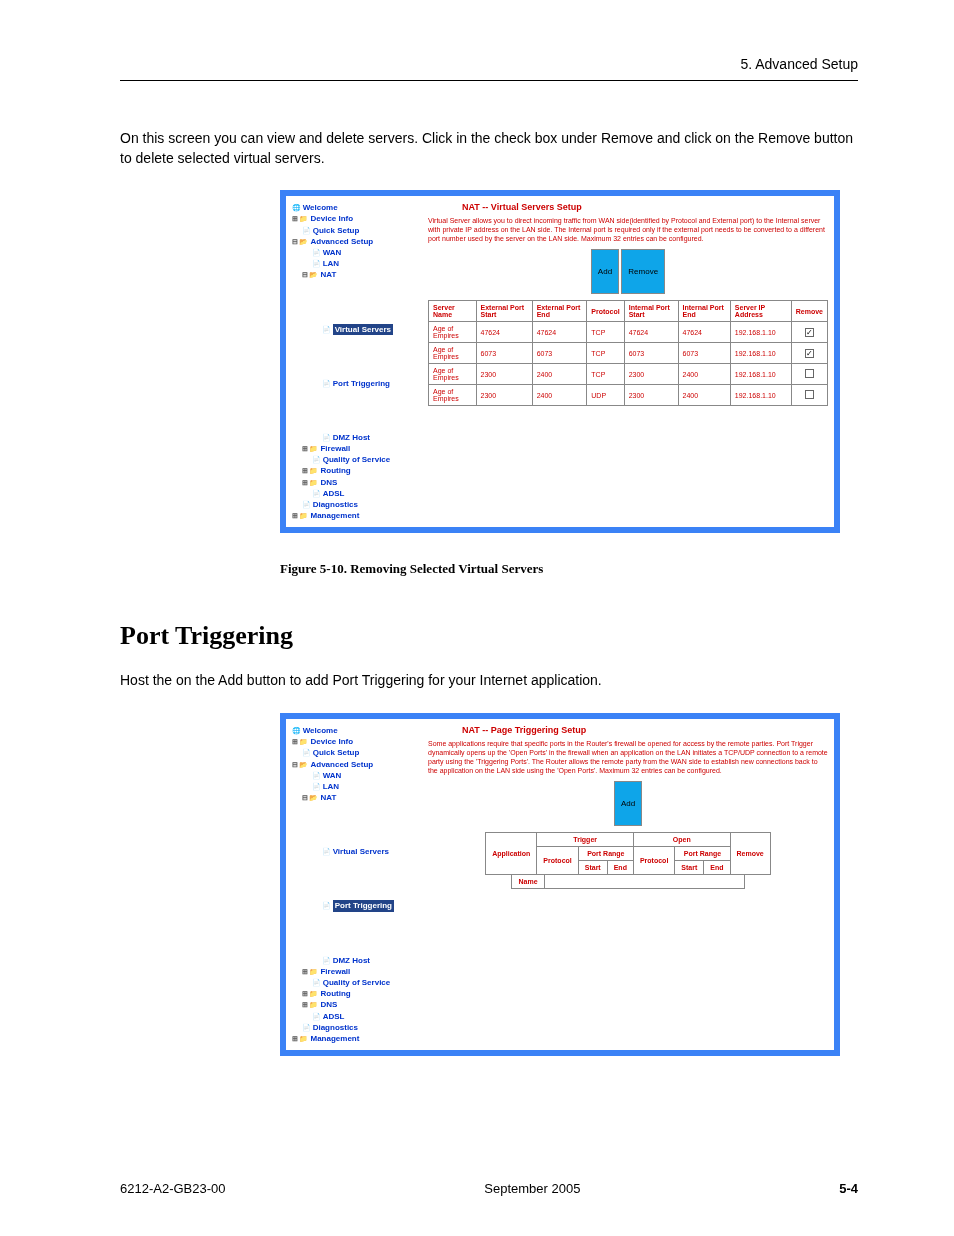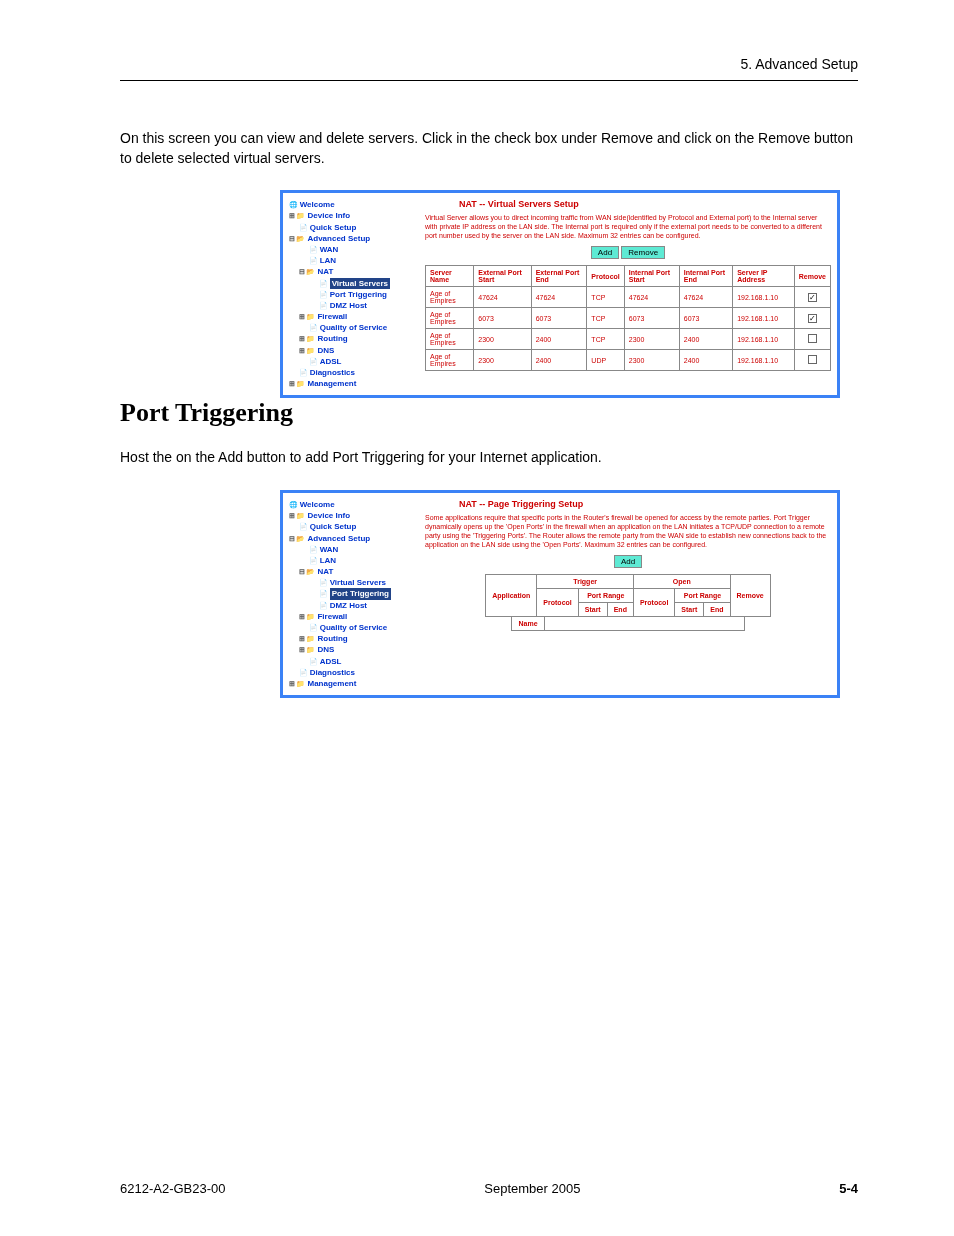--- a/index.html
+++ b/index.html
@@ -26,40 +26,40 @@
     margin-bottom: 48px;
   }
   .body-text {
     font-family: Arial, sans-serif;
     font-size: 14px;
     margin-bottom: 22px;
     line-height: 1.4;
   }
   .screenshot {
     margin-left: 160px;
-    border: 3px solid #3b82f6;
+    border: 6px solid #3b82f6;
     width: 560px;
     background: #fff;
     font-family: Verdana, sans-serif;
     font-size: 8px;
     padding: 6px;
     display: flex;
     gap: 6px;
   }
   .tree {
     width: 130px;
     color: #0033cc;
     font-weight: bold;
     line-height: 1.4;
   }
   .tree .item { white-space: nowrap; }
   .tree .l0 { padding-left: 0; }
   .tree .l1 { padding-left: 10px; }
   .tree .l2 { padding-left: 20px; }
-  .tree .l3 { padding-left: 30px; }
+  .tree .l3 { padding-left: 30px; margin-top: 43px; }
   .tree .hi { background: #224488; color: #fff; padding: 0 2px; display: inline-block; }
   .folder-closed::before { content: "📁 "; font-size: 7px; }
   .folder-open::before { content: "📂 "; font-size: 7px; }
   .doc::before { content: "📄 "; font-size: 7px; }
   .plus::before { content: "⊞ "; font-size: 7px; color:#555; }
   .minus::before { content: "⊟ "; font-size: 7px; color:#555; }
   .tree .welcome::before { content: "🌐 "; font-size: 7px; }
   .content {
     flex: 1;
   }
@@ -75,23 +75,23 @@
     font-size: 7px;
     line-height: 1.3;
     margin-bottom: 6px;
   }
   .btnrow {
     text-align: center;
     margin: 4px 0 6px 0;
   }
   .btnrow button {
     font-size: 8px;
-    padding: 1px 6px;
+    padding: 17px 6px;
     border: 1px solid #888;
-    background: #5eead4;
+    background: #0ea5e9;
   }
   table.vs {
     width: 100%;
     border-collapse: collapse;
     font-size: 7px;
   }
   table.vs th, table.vs td {
     border: 1px solid #888;
     padding: 3px 4px;
     text-align: left;
@@ -231,20 +231,21 @@
               <td class="red">2300</td>
               <td class="red">2400</td>
               <td class="red">192.168.1.10</td>
               <td style="text-align: center;"><span class="chk"></span></td>
             </tr>
           </tbody>
       </table>
     </div>
   </div>
 
+  <div class="caption">Figure 5-10.    Removing Selected Virtual Servers</div>
 
   <div class="h2">Port Triggering</div>
 
   <p class="body-text">Host the on the Add button to add Port Triggering for your Internet application.</p>
 
   <div class="screenshot" style="width:560px;">
     <div class="tree">
       <div class="item l0 welcome">Welcome</div>
       <div class="item l0 plus"><span class="folder-closed"></span><span>Device Info</span></div>
       <div class="item l1 doc">Quick Setup</div>

